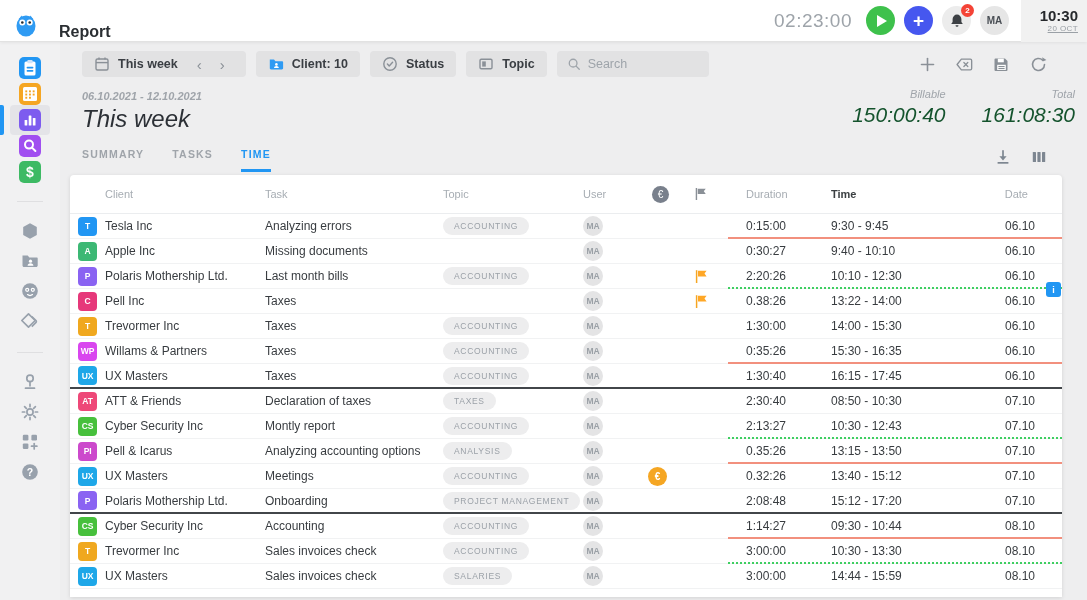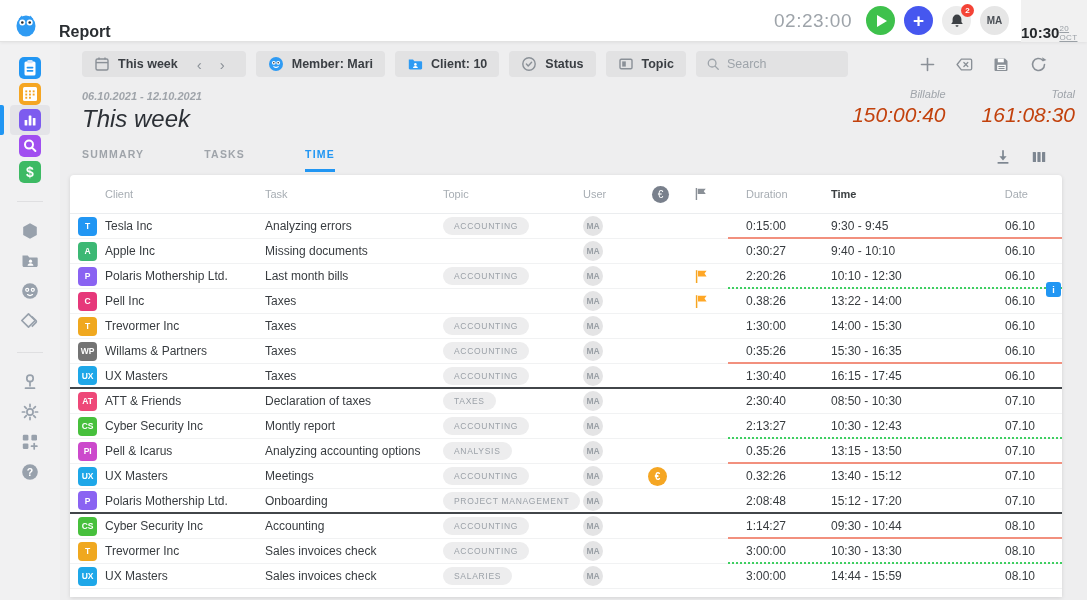--- a/index.html
+++ b/index.html
@@ -13,21 +13,21 @@
   .app-title { font-size:16px; font-weight:bold; color:#2b2f33; margin-left:19px; }
   .topbar-right { margin-left:auto; display:flex; align-items:center; height:100%; }
   .timer-text { font-size:19px; color:#9ea4aa; letter-spacing:.5px; margin-right:14px; }
   .round-btn { width:29px; height:29px; border-radius:50%; display:flex; align-items:center; justify-content:center; margin-right:9px; cursor:pointer; border:none; }
   .play-btn { background:#3ec14c; }
   .play-tri { width:0; height:0; border-left:10px solid #fff; border-top:6px solid transparent; border-bottom:6px solid transparent; margin-left:3px; }
   .add-btn { background:#4657ef; color:#fff; font-size:19px; line-height:1; font-weight:bold; }
   .bell-wrap { position:relative; width:29px; height:29px; border-radius:50%; background:#ececec; display:flex; align-items:center; justify-content:center; margin-right:9px; }
   .bell-badge { position:absolute; top:-2px; right:-3px; min-width:13px; height:13px; border-radius:7px; background:#f44336; color:#fff; font-size:8px; font-weight:bold; display:flex; align-items:center; justify-content:center; padding:0 2px; }
   .avatar { width:29px; height:29px; border-radius:50%; background:#e6e6e6; color:#4a4f55; font-size:10px; font-weight:bold; display:flex; align-items:center; justify-content:center; margin-right:12px; }
-  .clockbox { width:66px; height:42px; background:#f1f1f1; display:flex; flex-direction:row; align-items:flex-end; justify-content:center; padding-right:9px; }
+  .clockbox { width:66px; height:42px; background:#f1f1f1; display:flex; flex-direction:column; align-items:flex-end; justify-content:center; padding-right:9px; }
   .clock-time { font-size:15px; font-weight:bold; color:#26292c; line-height:1.1; }
   .clock-date { font-size:8px; color:#9aa0a6; letter-spacing:.4px;text-decoration:underline; }
 
   
   .body-row { display:flex; height:558px; }
   .sidebar { width:60px; flex:0 0 60px; display:flex; flex-direction:column; align-items:center; padding-top:13px; background:#f1f1f2; }
   .side-item { width:60px; height:26px; display:flex; align-items:center; justify-content:center; position:relative; cursor:pointer; }
   .side-item.gray { height:30px; }
   .cicon { width:22px; height:22px; border-radius:5px; display:flex; align-items:center; justify-content:center; }
   .cicon svg { width:22px; height:22px; display:block; }
@@ -53,25 +53,25 @@
   .filter-actions .act { cursor:pointer; display:flex; align-items:center; }
   .filter-actions svg { width:17px; height:17px; display:block; }
 
   
   .summary { padding:4px 12px 0 22px; position:relative;font-style:italic; }
   .date-range { font-size:11px; color:#9fa4aa; font-weight:bold; }
   .period-title { font-size:24px; color:#2c3036; margin-top:3px; }
   .stats { position:absolute; right:12px; top:2px; display:flex; gap:36px; }
   .stat { text-align:right; }
   .stat .lbl { font-size:11px; color:#9fa4aa; margin-bottom:3px; }
-  .stat .val { font-size:21px; color:#c2410c; }
+  .stat .val { font-size:21px; color:#14532d; }
   .stat.muted .val { color:#b8bcc1; }
 
   
-  .tabsrow { margin:15px 40px 0 22px; display:flex; align-items:flex-end;gap:32px; }
+  .tabsrow { margin:15px 40px 0 22px; display:flex; align-items:flex-end; }
   .tab { font-size:10.5px; font-weight:bold; letter-spacing:1.2px; color:#9fa4aa; padding-bottom:9px; margin-right:28px; cursor:pointer; border-bottom:3px solid transparent; }
   .tab.active { color:#2196f3; border-bottom-color:#2196f3; }
   .tab-icons { margin-left:auto; display:flex; gap:20px; padding-bottom:7px; }
   .tab-icons .act { cursor:pointer; }
   .tab-icons svg { width:16px; height:16px; display:block; }
 
   
   .card { margin:3px 25px 0 10px; background:#fff; border-radius:4px 4px 0 0; box-shadow:0 1px 4px rgba(0,0,0,.12); height:422px; overflow:hidden; }
   .grid { display:grid; grid-template-columns:35px 160px 178px 140px 65px 46px 52px 85px 135px 1fr; align-items:center; }
   .thead { height:39px; border-bottom:1px solid #ebedef; font-size:11px; color:#a7adb3; }
@@ -287,31 +287,20 @@
                 <line x1="5" y1="1.4" x2="5" y2="3.6"></line>
                 <line x1="11" y1="1.4" x2="11" y2="3.6"></line>
               </g>
             </svg>
           <span>This week</span>
           <span class="chev first">‹</span>
           <span class="chev">›</span>
         </div>
         <div class="chip">
           <svg viewBox="0 0 16 16">
-              <circle cx="8" cy="8" r="7" fill="#2f9bf3"></circle>
-              <circle cx="5.8" cy="6.8" r="1.9" fill="#fff"></circle>
-              <circle cx="10.2" cy="6.8" r="1.9" fill="#fff"></circle>
-              <circle cx="5.8" cy="6.8" r=".8" fill="#24292e"></circle>
-              <circle cx="10.2" cy="6.8" r=".8" fill="#24292e"></circle>
-              <path d="M5.8 10.6c1.4 1 3 1 4.4 0" stroke="#fff" stroke-width="1.1" fill="none" stroke-linecap="round"></path>
-            </svg>
-          <span>Member: Mari</span>
-        </div>
-        <div class="chip">
-          <svg viewBox="0 0 16 16">
               <path d="M1.8 3.6h4.2l1.4 1.6h6.8c.5 0 .9.4.9.9v6.2c0 .7-.5 1.2-1.2 1.2H3c-.7 0-1.2-.5-1.2-1.2V3.6z" fill="#2f9bf3"></path>
               <circle cx="8.4" cy="8.4" r="1.3" fill="#fff"></circle>
               <path d="M6 12c0-1.3 1.1-2 2.4-2s2.4.7 2.4 2z" fill="#fff"></path>
             </svg>
           <span>Client: 10</span>
         </div>
         <div class="chip">
           <svg viewBox="0 0 16 16">
               <g fill="none" stroke="#8a9097" stroke-width="1.4">
                 <circle cx="8" cy="8" r="6.2"></circle>
@@ -547,21 +536,21 @@
                   <line x1="2.6" y1="1.2" x2="2.6" y2="14" stroke="#f5a623" stroke-width="1.5"></line>
                   <path d="M4 1.8h8.6l-2.1 2.8 2.1 2.8H4z" fill="#ffa726"></path>
                 </svg>
     </div>
     <div>1:30:00</div>
     <div>14:00 - 15:30</div>
     <div class="c-date">06.10</div>
   </div>
             <div class="grid trow">
     <div>
-                <div class="badge" style="background: #737373;">WP</div>
+                <div class="badge" style="background: #d946ef;">WP</div>
               </div>
     <div>Willams &amp; Partners</div>
     <div>Taxes</div>
     <div><span class="topic-chip">ACCOUNTING</span></div>
     <div>
                 <div class="ma-chip">MA</div>
               </div>
     <div>
                 <div class="euro-badge" style="visibility: hidden;">€</div>
               </div>

